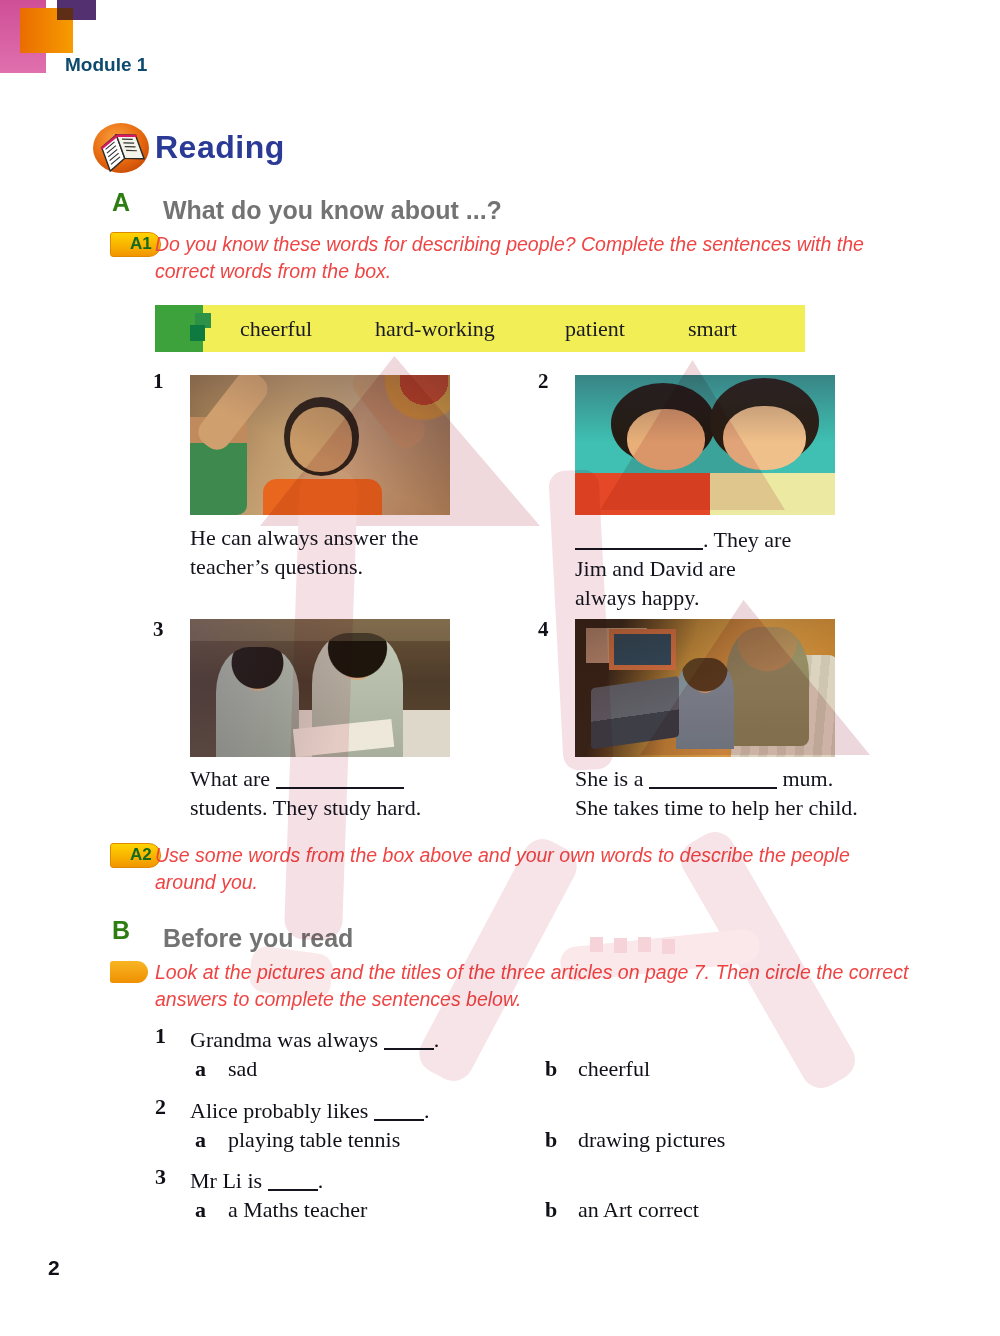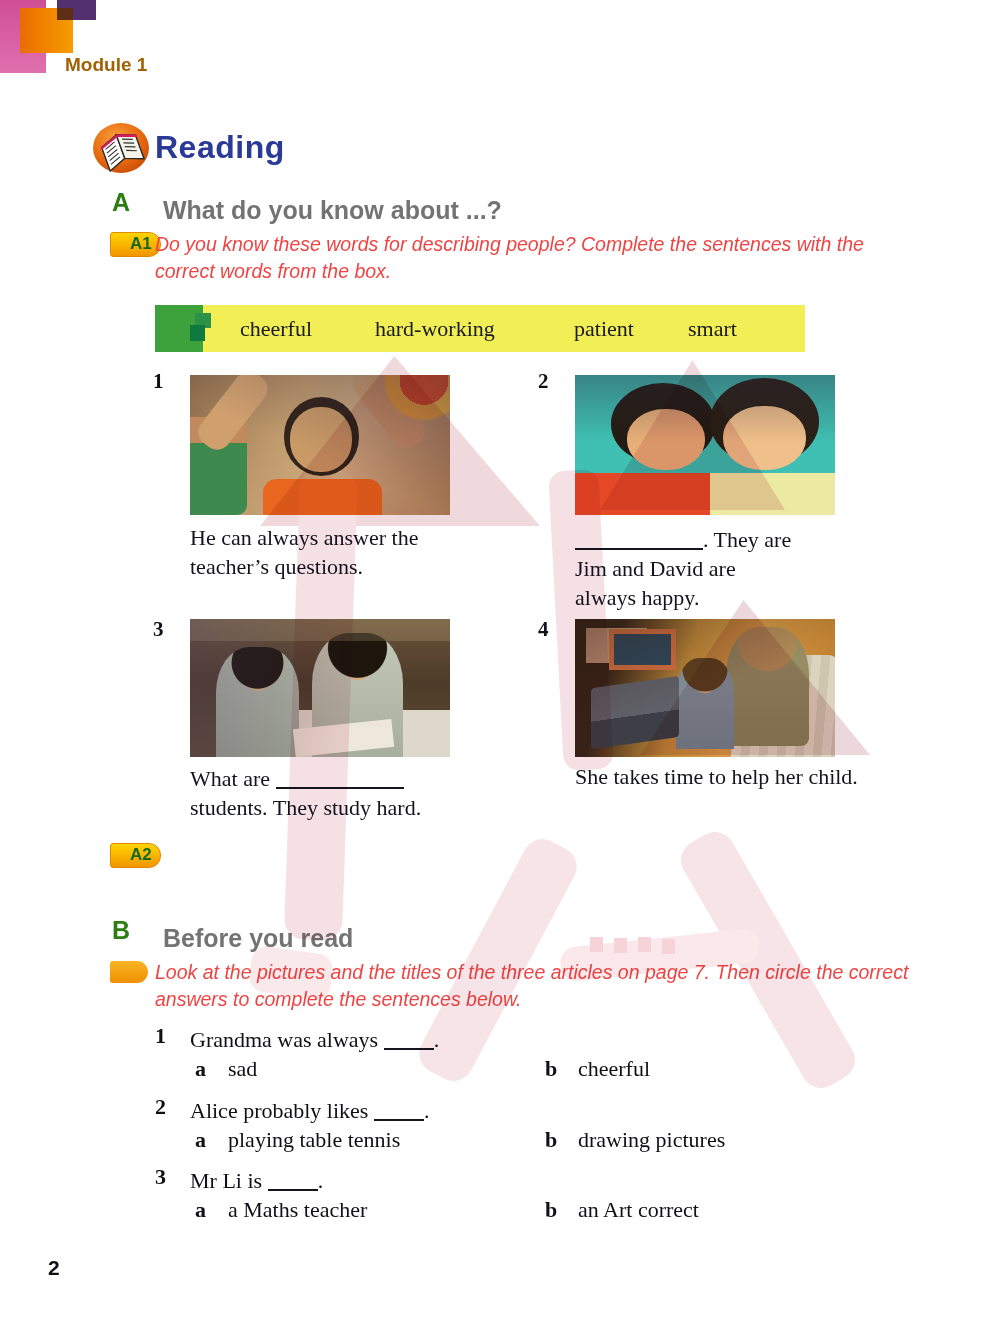--- a/index.html
+++ b/index.html
@@ -5,21 +5,21 @@
   html,body{margin:0;padding:0;background:#ffffff;}
   .page{position:relative;width:1000px;height:1336px;background:#ffffff;overflow:hidden;
         font-family:"Liberation Sans",sans-serif;color:#14141e;}
 
   
   .sq{position:absolute;}
   .sq-pink{left:0;top:0;width:46px;height:73px;background:linear-gradient(180deg,#cf4f96,#e070ae);}
   .sq-orange{left:20px;top:8px;width:53px;height:45px;background:linear-gradient(90deg,#ea6c00,#f79c00);}
   .sq-purple{left:57px;top:0;width:39px;height:20px;background:#533070;}
   .sq-overlap{left:57px;top:8px;width:16px;height:12px;background:#5f2e16;}
-  .module{position:absolute;left:65px;top:54px;font-size:19px;font-weight:600;color:#a16207;}
+  .module{position:absolute;left:65px;top:54px;font-size:19px;font-weight:600;color:#0c4a6e;}
 
   
   .read-icon{position:absolute;left:92px;top:122px;width:58px;height:52px;}
   .read-title{position:absolute;left:155px;top:129px;margin:0;font-size:32px;font-weight:bold;
               color:#2b3a96;letter-spacing:.5px;}
 
   
   .sec-letter{position:absolute;left:112px;font-size:25px;font-weight:bold;color:#2e7d12;}
   .sec-title{position:absolute;left:155px;margin:8px;font-size:25px;font-weight:bold;color:#737373;}
   .a-letter{top:188px;}.a-title{top:188px;}
@@ -44,21 +44,21 @@
   
   .wordbox{position:absolute;left:155px;top:305px;width:650px;height:47px;background:#f2ee55;}
   .wb-icon{position:absolute;left:0;top:0;width:48px;height:47px;background:#3ea23c;}
   .wb-icon .g1{position:absolute;right:-8px;top:8px;width:16px;height:15px;background:#2e9148;}
   .wb-icon .g2{position:absolute;right:-2px;top:20px;width:15px;height:16px;background:#0f7a40;}
   .wb-words{position:absolute;left:0;top:0;width:100%;height:100%;
             font-family:"Liberation Serif",serif;font-size:22px;color:#1a1a22;}
   .wb-words .word{position:absolute;top:11px;}
   .wb-words .word:nth-child(1){left:85px;}
   .wb-words .word:nth-child(2){left:220px;}
-  .wb-words .word:nth-child(3){left:410px;margin-left:9px;}
+  .wb-words .word:nth-child(3){left:410px;}
   .wb-words .word:nth-child(4){left:533px;}
 
   
   .item{position:absolute;font-family:"Liberation Serif",serif;}
   .pos-1{left:153px;top:371px;}
   .pos-2{left:538px;top:371px;}
   .pos-3{left:153px;top:619px;}
   .pos-4{left:538px;top:619px;}
   .item-num{position:absolute;left:0;top:-2px;font-size:21px;font-weight:bold;color:#101018;}
   .photo{position:absolute;left:37px;top:4px;width:260px;height:140px;overflow:hidden;}
@@ -261,26 +261,28 @@
       <div class="item pos-4">
         <div class="item-num">4</div>
         <div class="photo photo-4">
           <div class="ply ply1"></div>
           <div class="ply ply2"></div>
           <div class="ply ply3"></div>
           <div class="ply ply4"></div>
           <div class="ply ply5"></div>
         </div>
         <div class="caption">
+          <div class="cap-line"><span>She is a </span><span class="blank"></span><span> mum.</span></div>
           <div class="cap-line"><span>She takes time to help her child.</span></div>
         </div>
       </div>
     </div>
 
   <span class="badge a2">A2</span>
+  <p class="instr a2-instr">Use some words from the box above and your own words to describe the people around you.</p>
 
   <div class="sec-letter b-letter">B</div>
   <h2 class="sec-title b-title">Before you read</h2>
 
   <span class="pill"></span>
   <p class="instr b-instr">Look at the pictures and the titles of the three articles on page 7. Then circle the correct answers to complete the sentences below.</p>
 
   <div class="questions" id="questions">
       <div class="question q-0">
         <div class="q-line">

